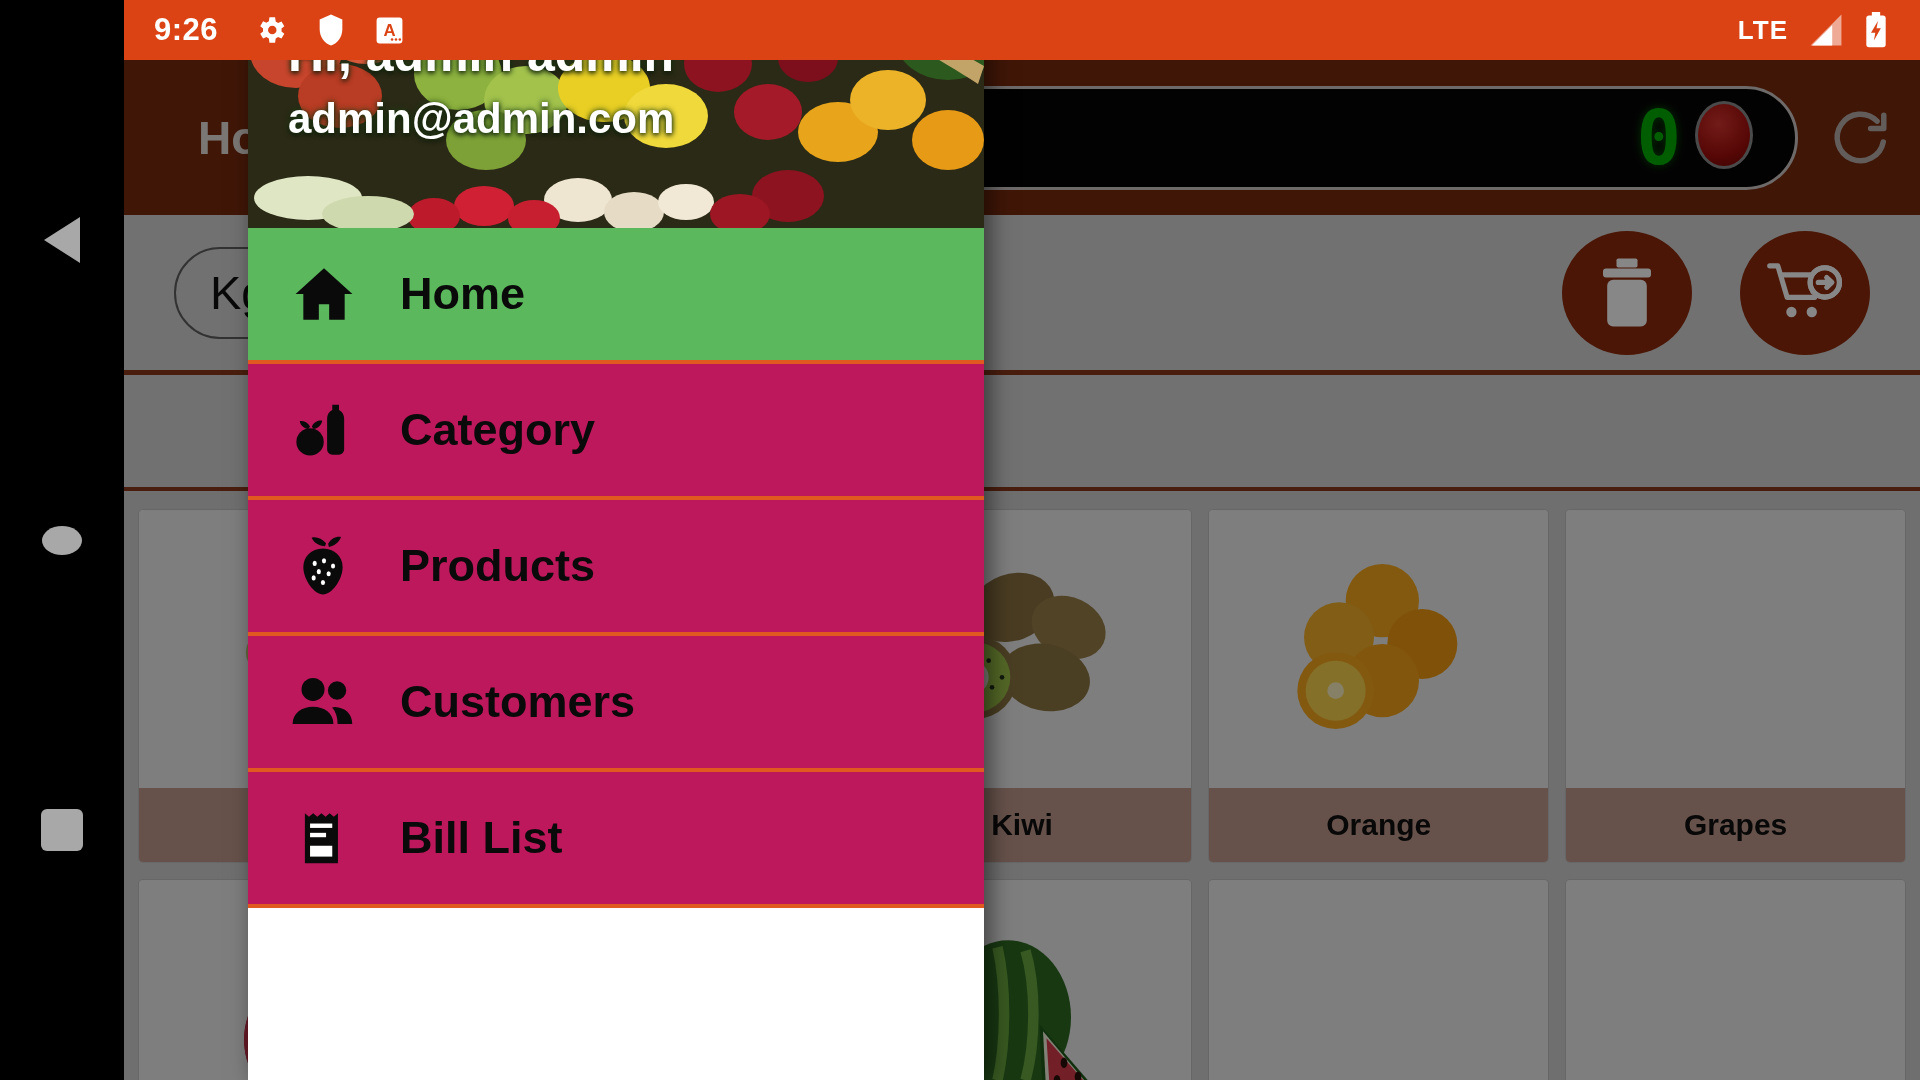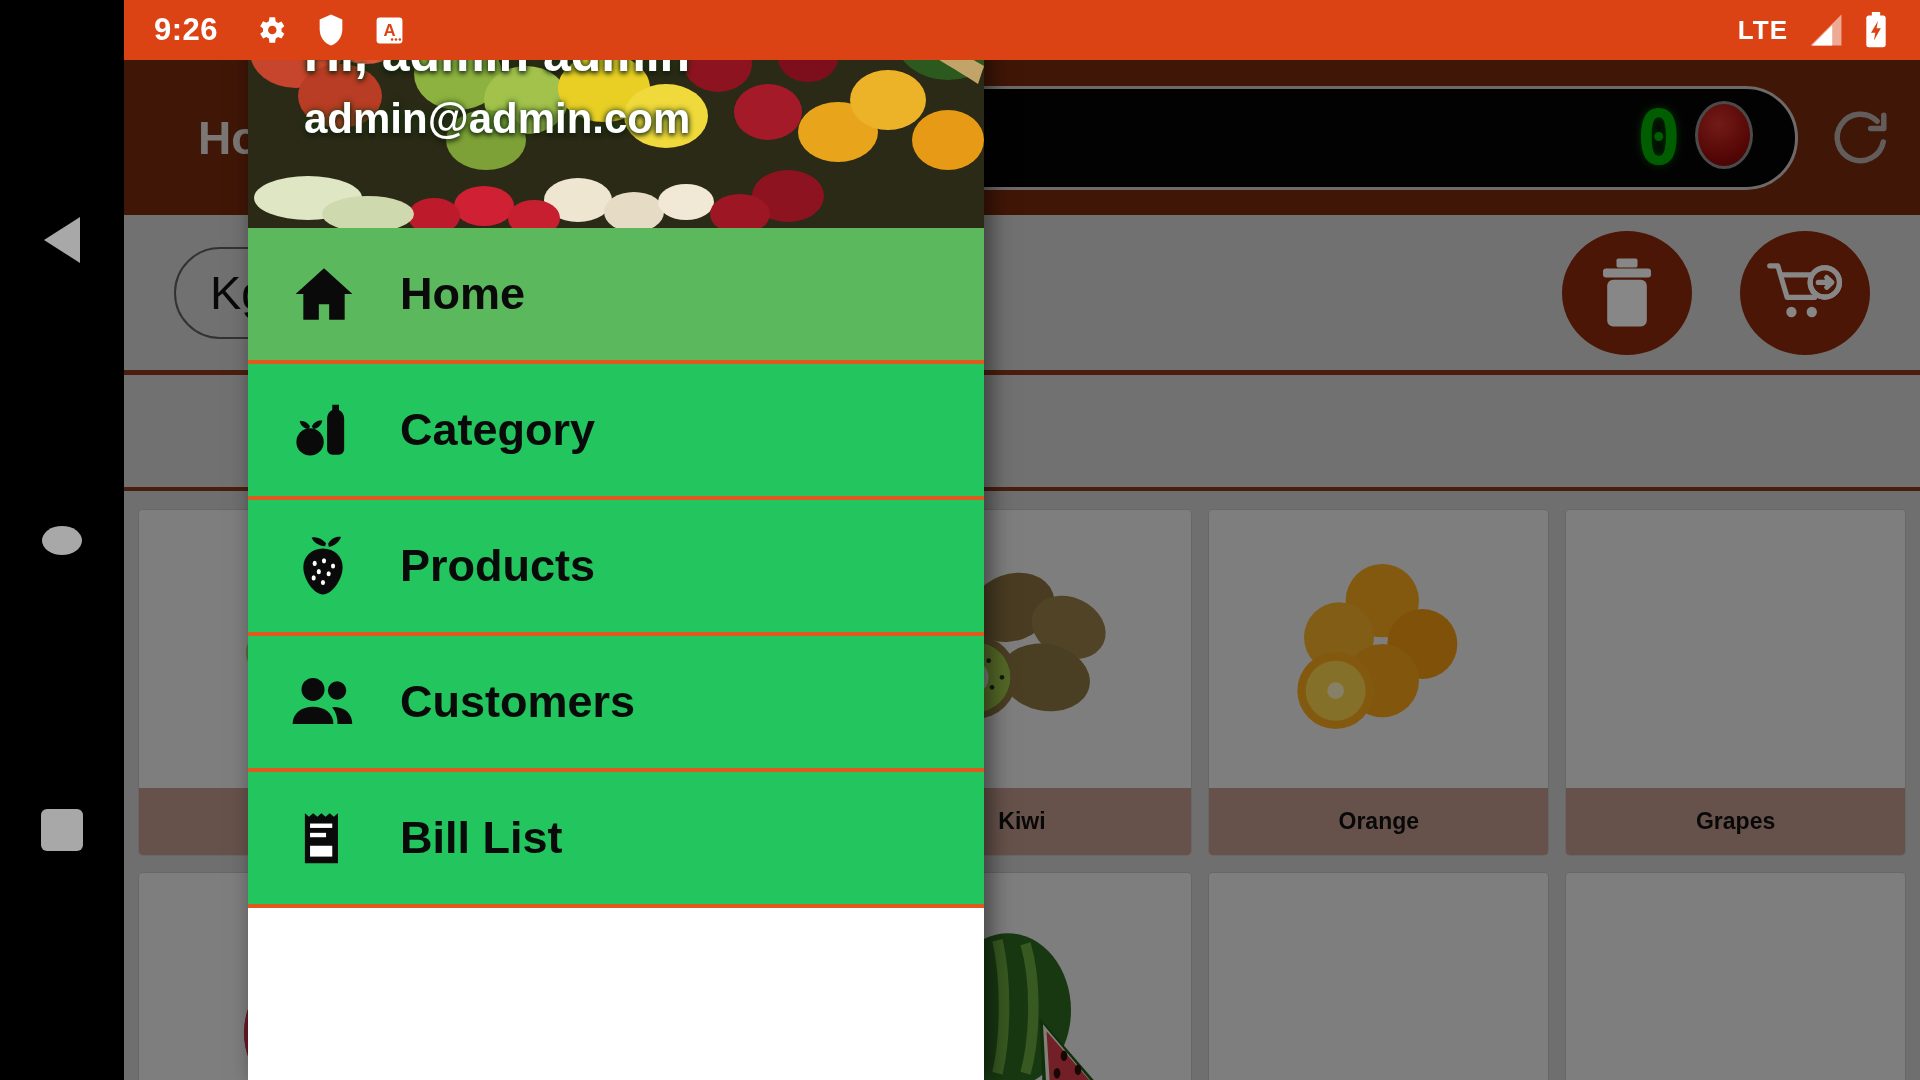--- a/index.html
+++ b/index.html
@@ -83,48 +83,48 @@
 
   #spacer-band{height:112px;background:#d6d6d6;border-bottom:4px solid #8d3a1c;}
 
   
   #grid{
     padding:18px 14px;display:grid;grid-template-columns:repeat(5,1fr);gap:16px;background:#d2d2d2;
   }
   .card{background:#e9e9e9;border:1px solid #c2c2c2;border-radius:5px;overflow:hidden;}
   .card-img{height:278px;display:flex;align-items:center;justify-content:center;background:#eeeeee;}
   .card-name{
-    background:#C39C8E;color:#101010;text-align:center;font-size:23px;font-weight:bold;
+    background:#C39C8E;color:#101010;text-align:center;font-size:30px;font-weight:bold;
     padding:20px 4px;white-space:nowrap;overflow:hidden;text-overflow:ellipsis;
   }
 
   
   #scrim{position:absolute;left:0;top:60px;width:1796px;height:1020px;background:rgba(0,0,0,.47);z-index:30;}
 
   
   #drawer{
     position:absolute;left:124px;top:0;width:736px;height:1080px;background:#fff;z-index:40;
     overflow:hidden;box-shadow:6px 0 22px rgba(0,0,0,.5);
   }
   #drawer-header{
     position:relative;height:228px;overflow:hidden;
     background:#3f3a20;
   }
   #drawer-header .veg{position:absolute;inset:0;}
-  #drawer-header .txt{position:absolute;left:56px;top:28px;z-index:3;}
+  #drawer-header .txt{position:absolute;left:40px;top:28px;z-index:3;}
   #greeting{
     font-size:50px;font-weight:bold;color:#fff;line-height:1.06;
     text-shadow:0 0 6px rgba(30,70,20,.95),0 2px 5px rgba(0,0,0,.85);
   }
   #useremail{
     font-size:42px;font-weight:bold;color:#fff;line-height:1.15;margin-top:14px;
     text-shadow:0 0 6px rgba(30,70,20,.95),0 2px 5px rgba(0,0,0,.85);
   }
   .dw-item{
-    height:136px;display:flex;align-items:center;background:#22c55e;
+    height:136px;display:flex;align-items:center;background:#be185d;
     border-bottom:4px solid #E05A20;box-sizing:border-box;
   }
   .dw-item.active{background:#5CB85C;}
   .dw-ico{width:152px;display:flex;align-items:center;justify-content:center;}
   .dw-label{font-size:45px;font-weight:bold;color:#0a0a0a;}
   #dw-partial{height:40px;background:#fff;}
 </style>
 </head>
 <body>
 

